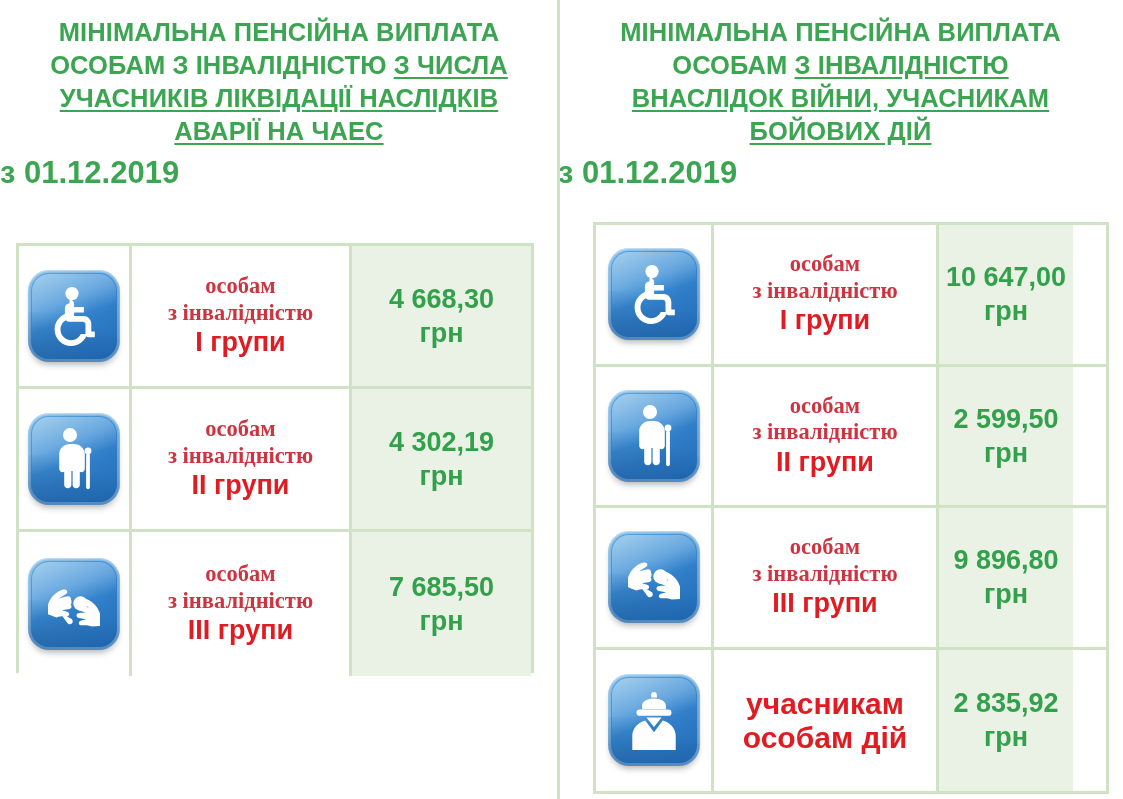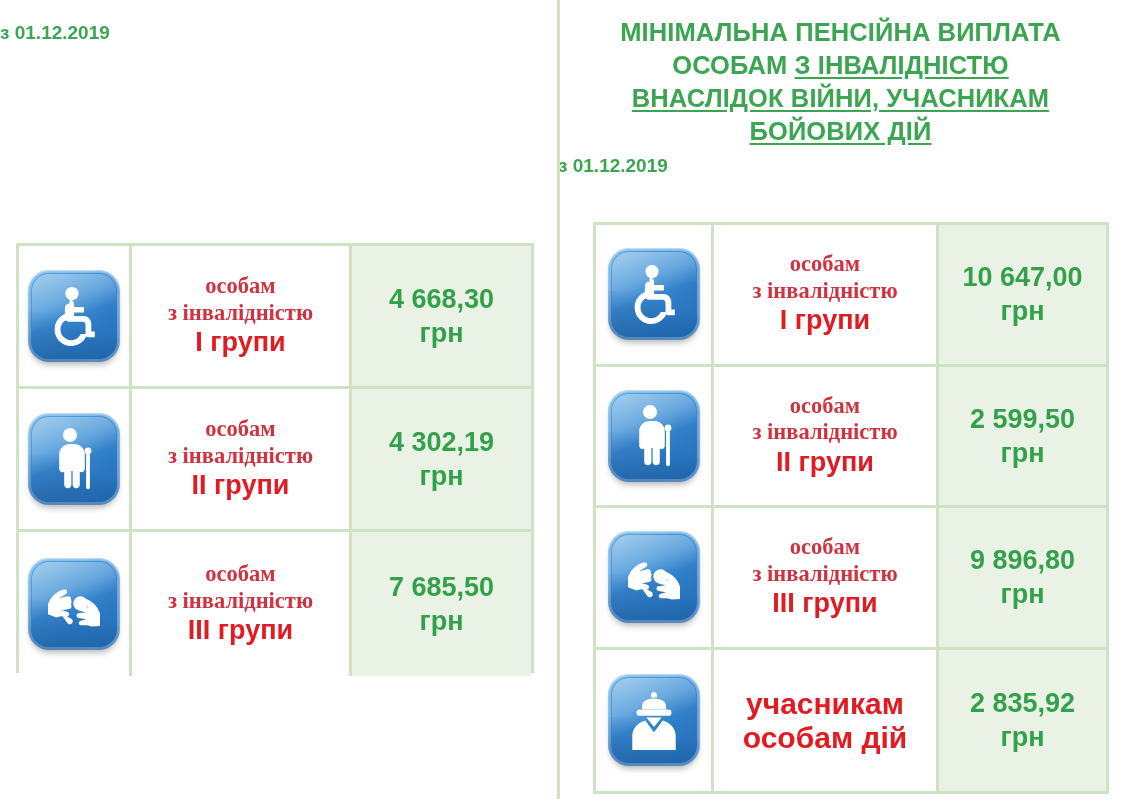--- a/index.html
+++ b/index.html
@@ -28,21 +28,21 @@
   .title{
     text-align:center;
     color:#3ba551;
     font-weight:bold;
     letter-spacing:.1px;
     line-height:1.30;
   }
   .title-main{font-size:25.5px;}
   .title .u{ text-decoration:underline; text-underline-offset:3px; }
   .title-date{
-    font-size:19px;font-weight:bold;color:#3ba551;
+    font-size:31px;font-weight:bold;color:#3ba551;
     margin-top:6px;
   }
 
   .tl-wrap{padding-top:16px;}
   .tl-wrap .title-main{padding:0 20px;}
   .tr-wrap{padding-top:16px;}
   .tr-wrap .title-main{padding:0 43px;}
 
   
   .tbl{
@@ -85,21 +85,21 @@
   }
 
   .tbl-left .c-icon{width:117px;}
   .tbl-left .c-label{width:227px;}
   .tbl-left .c-value{width:185px;}
   .tbl-left .row{height:143px;}
   .tbl-left .row:last-child{height:144px;}
 
   .tbl-right .c-icon{width:118px;}
   .tbl-right .c-label{width:225px;}
-  .tbl-right .c-value{width:167px;}
+  .tbl-right .c-value{width:134px;}
   .tbl-right .row{height:141.5px;}
 
   .lbl{
     line-height:1.18;
     font-family:"Liberation Serif", serif;
   }
   .lbl .soft{
     display:block;
     color:#cf3340;
     font-weight:bold;
@@ -157,20 +157,23 @@
   }
 </style>
 </head>
 <body>
 
 <div class="board">
 
   <div class="panel panel-left">
 
     <div class="tl-wrap">
+      <div class="title title-main">
+        <span>МІНІМАЛЬНА ПЕНСІЙНА ВИПЛАТА ОСОБАМ З ІНВАЛІДНІСТЮ </span><span class="u">З ЧИСЛА УЧАСНИКІВ ЛІКВІДАЦІЇ НАСЛІДКІВ АВАРІЇ НА ЧАЕС</span>
+      </div>
       <div class="title-date">з 01.12.2019</div>
     </div>
 
     <div class="tbl tbl-left">
 
       <div class="row">
         <div class="cell c-icon">
           <div class="tile">
             <svg viewBox="0 0 92 92" aria-hidden="true">
               <circle cx="44" cy="23.5" r="6.6"></circle>

